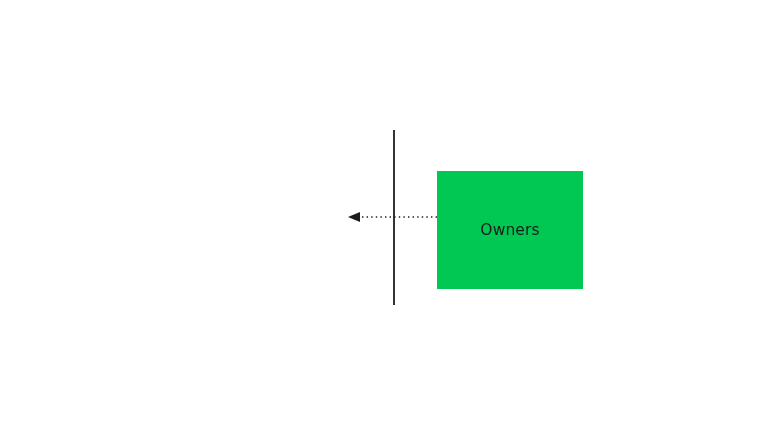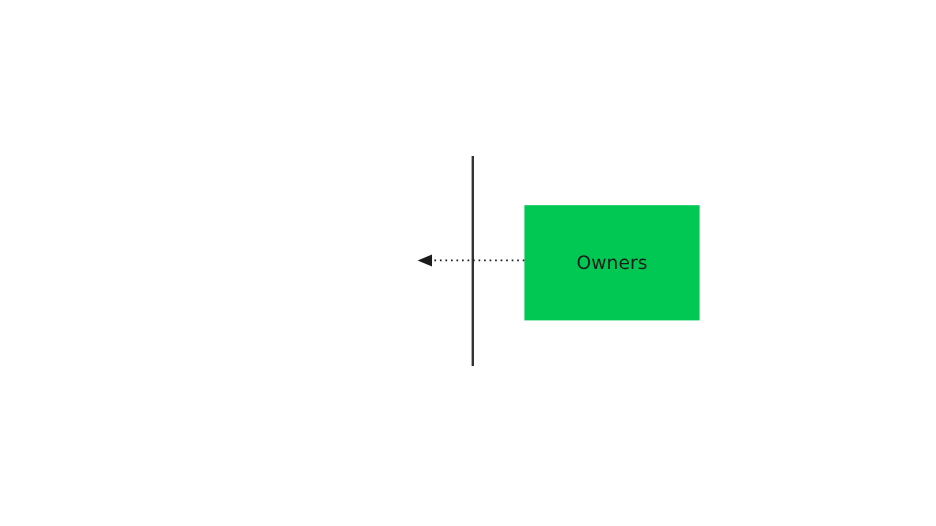--- a/index.html
+++ b/index.html
@@ -37,21 +37,21 @@
     left: 203px;
     top: 171px;
     width: 146px;
     height: 93px;
     background: #d9d9d9;
   }
   #node-owners {
     left: 437px;
     top: 171px;
     width: 146px;
-    height: 96px;
+    height: 118px;
     background: #00c853;
   }
   #boundary-line {
     position: absolute;
     left: 393px;
     top: 130px;
     width: 2px;
     height: 175px;
     background: #333333;
   }

